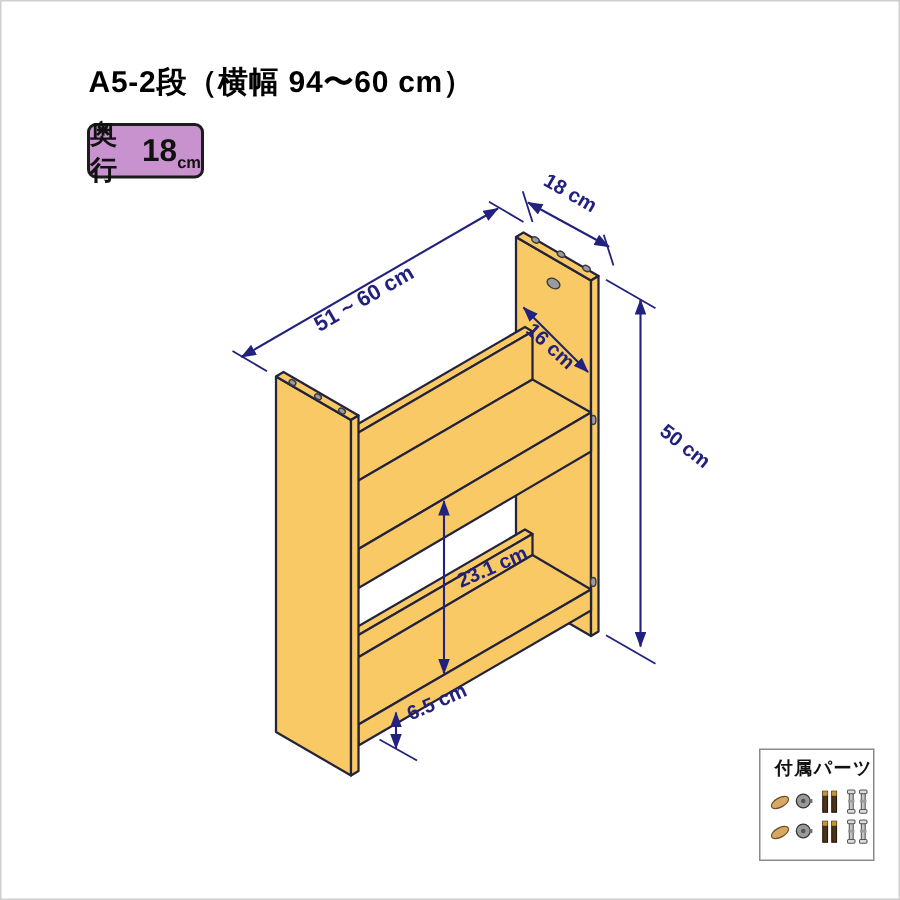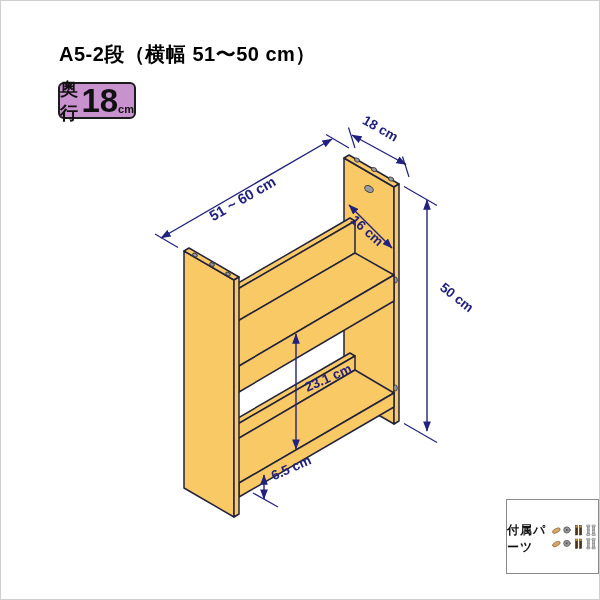--- a/index.html
+++ b/index.html
@@ -12,43 +12,43 @@
     position:absolute;left:58px;top:40px;font-size:20px;font-weight:700;
     color:#000;letter-spacing:.5px;white-space:nowrap;
   }
   .badge{
     position:absolute;left:57px;top:81px;width:78px;height:37px;
     background:#c892cf;border:2.5px solid #1c1c1c;border-radius:6px;
     box-sizing:border-box;display:flex;align-items:center;justify-content:center;
     color:#111;
   }
   .badge .b-prefix{font-size:18px;font-weight:700;}
-  .badge .b-value{font-size:33px;font-weight:800;line-height:1;margin-left:1px;}
+  .badge .b-value{font-size:21px;font-weight:800;line-height:1;margin-left:1px;}
   .badge .b-unit{font-size:11px;font-weight:700;align-self:flex-end;margin-bottom:2px;}
   #drawing{position:absolute;left:0;top:0;}
   .wood{fill:#f9c966;stroke:#23233c;stroke-width:1.5;stroke-linejoin:round;}
   .hole{fill:#9a9aa0;stroke:#3a3a3a;stroke-width:0.9;}
   .dim{stroke:#22227e;stroke-width:1.4;fill:none;}
   .tick{stroke:#22227e;stroke-width:1.2;fill:none;}
   .dimtext{fill:#22227e;font-size:13.5px;font-weight:700;}
   .dimtext.big{font-size:14.5px;}
   .partsbox{
-    position:absolute;left:505px;top:498px;width:93px;height:75px;
+    position:absolute;left:505px;top:498px;width:77px;height:75px;
     border:1.5px solid #8a8a8a;background:#fff;box-sizing:border-box;
-    display:flex;flex-direction:row;align-items:center;
+    display:flex;flex-direction:column;align-items:flex-end;
   }
   .partsbox .p-title{font-size:12px;font-weight:700;color:#111;margin-top:4px;letter-spacing:1px;}
   .partsbox svg{margin-top:2px;}
 </style>
 </head>
 <body>
 
 <div id="stage">
 
-  <div class="title">A5-2段（横幅 51〜50 cm）</div>
+  <div class="title">A5-2段（横幅 94〜60 cm）</div>
 
   <div class="badge">
     <span class="b-prefix">奥行</span>
     <span class="b-value">18</span>
     <span class="b-unit">cm</span>
   </div>
 
   <svg id="drawing" width="600" height="600" viewBox="0 0 600 600">
     <defs>
       <marker id="ah" viewBox="0 0 8 6" refX="7.5" refY="3" markerWidth="7.5" markerHeight="5.5" orient="auto-start-reverse">

